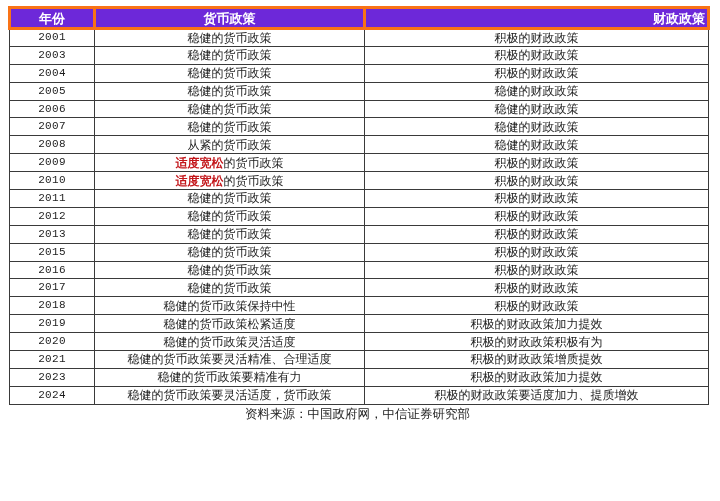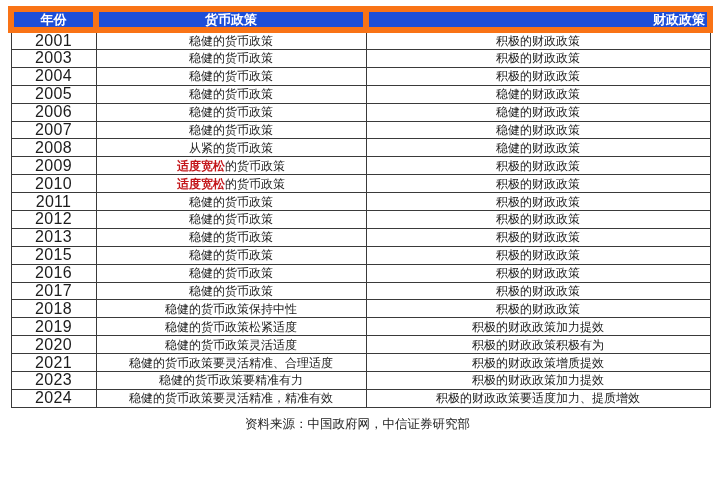--- a/index.html
+++ b/index.html
@@ -17,55 +17,56 @@
   }
   table.policy-table {
     border-collapse: collapse;
     table-layout: fixed;
     width: 699px;
   }
   .col-year  { width: 85px; }
   .col-mon   { width: 270px; }
   .col-fis   { width: 344px; }
   table.policy-table th {
-    background: #1d4ed8;
+    background: #6d28d9;
     color: #ffffff;
     font-weight: bold;
     font-size: 13px;
     height: 21px;
     padding: 0 2px;
-    border: 6px solid #f97316;
+    border: 3px solid #f97316;
     text-align: center;
     line-height: 1;
   }
   table.policy-table th.fiscal-h {
     text-align: right;
     padding-left: 5px;
   }
   table.policy-table td {
     border: 1px solid #3a3a3a;
     font-size: 12px;
     color: #1c1c1c;
     text-align: center;
     height: 17.9px;
     padding: 0 2px;
     line-height: 1;
     white-space: nowrap;
     overflow: hidden;
   }
   table.policy-table td.year-cell {
-    font-size: 16px;
+    font-size: 11px;
     letter-spacing: 0.3px;
+    font-family: Liberation Mono, monospace;
   }
   .hl {
     color: #c3161a;
     font-weight: bold;
   }
   .source-note {
-    margin-top: 9px;
+    margin-top: 2px;
     text-align: center;
     font-size: 12.5px;
     color: #222222;
     line-height: 15px;
   }
 </style>
 </head>
 <body>
 
 <div class="table-wrap">
@@ -178,19 +179,19 @@
           <td>稳健的货币政策要灵活精准、合理适度</td>
           <td>积极的财政政策增质提效</td>
         </tr>
         <tr>
           <td class="year-cell">2023</td>
           <td>稳健的货币政策要精准有力</td>
           <td>积极的财政政策加力提效</td>
         </tr>
         <tr>
           <td class="year-cell">2024</td>
-          <td>稳健的货币政策要灵活精准，精准有效</td>
+          <td>稳健的货币政策要灵活适度，货币政策</td>
           <td>积极的财政政策要适度加力、提质增效</td>
         </tr>
       </tbody>
   </table>
   <div class="source-note">资料来源：中国政府网，中信证券研究部</div>
 </div>
 
 </body></html>

